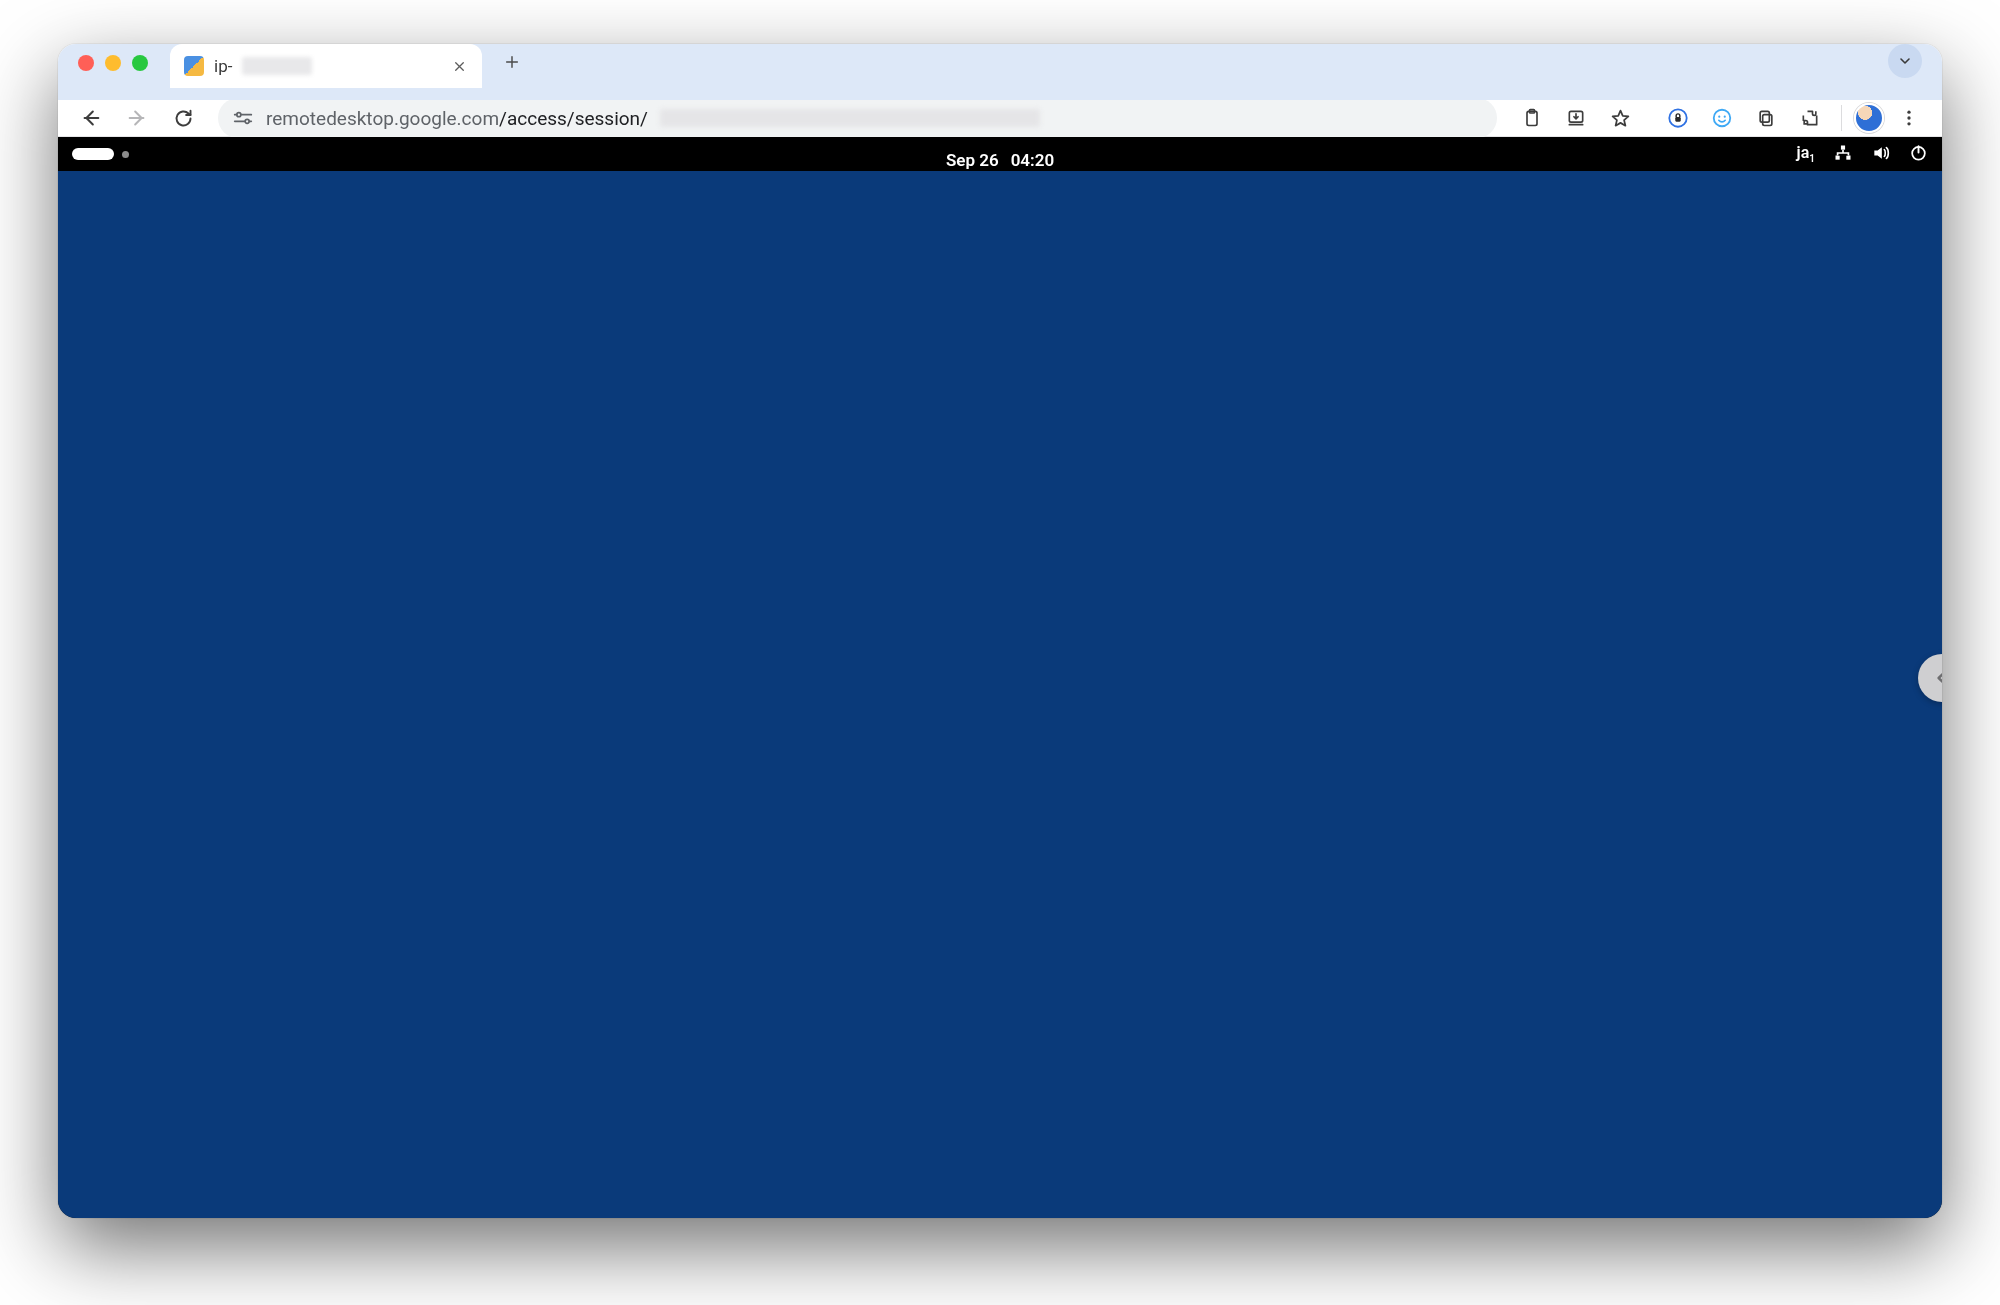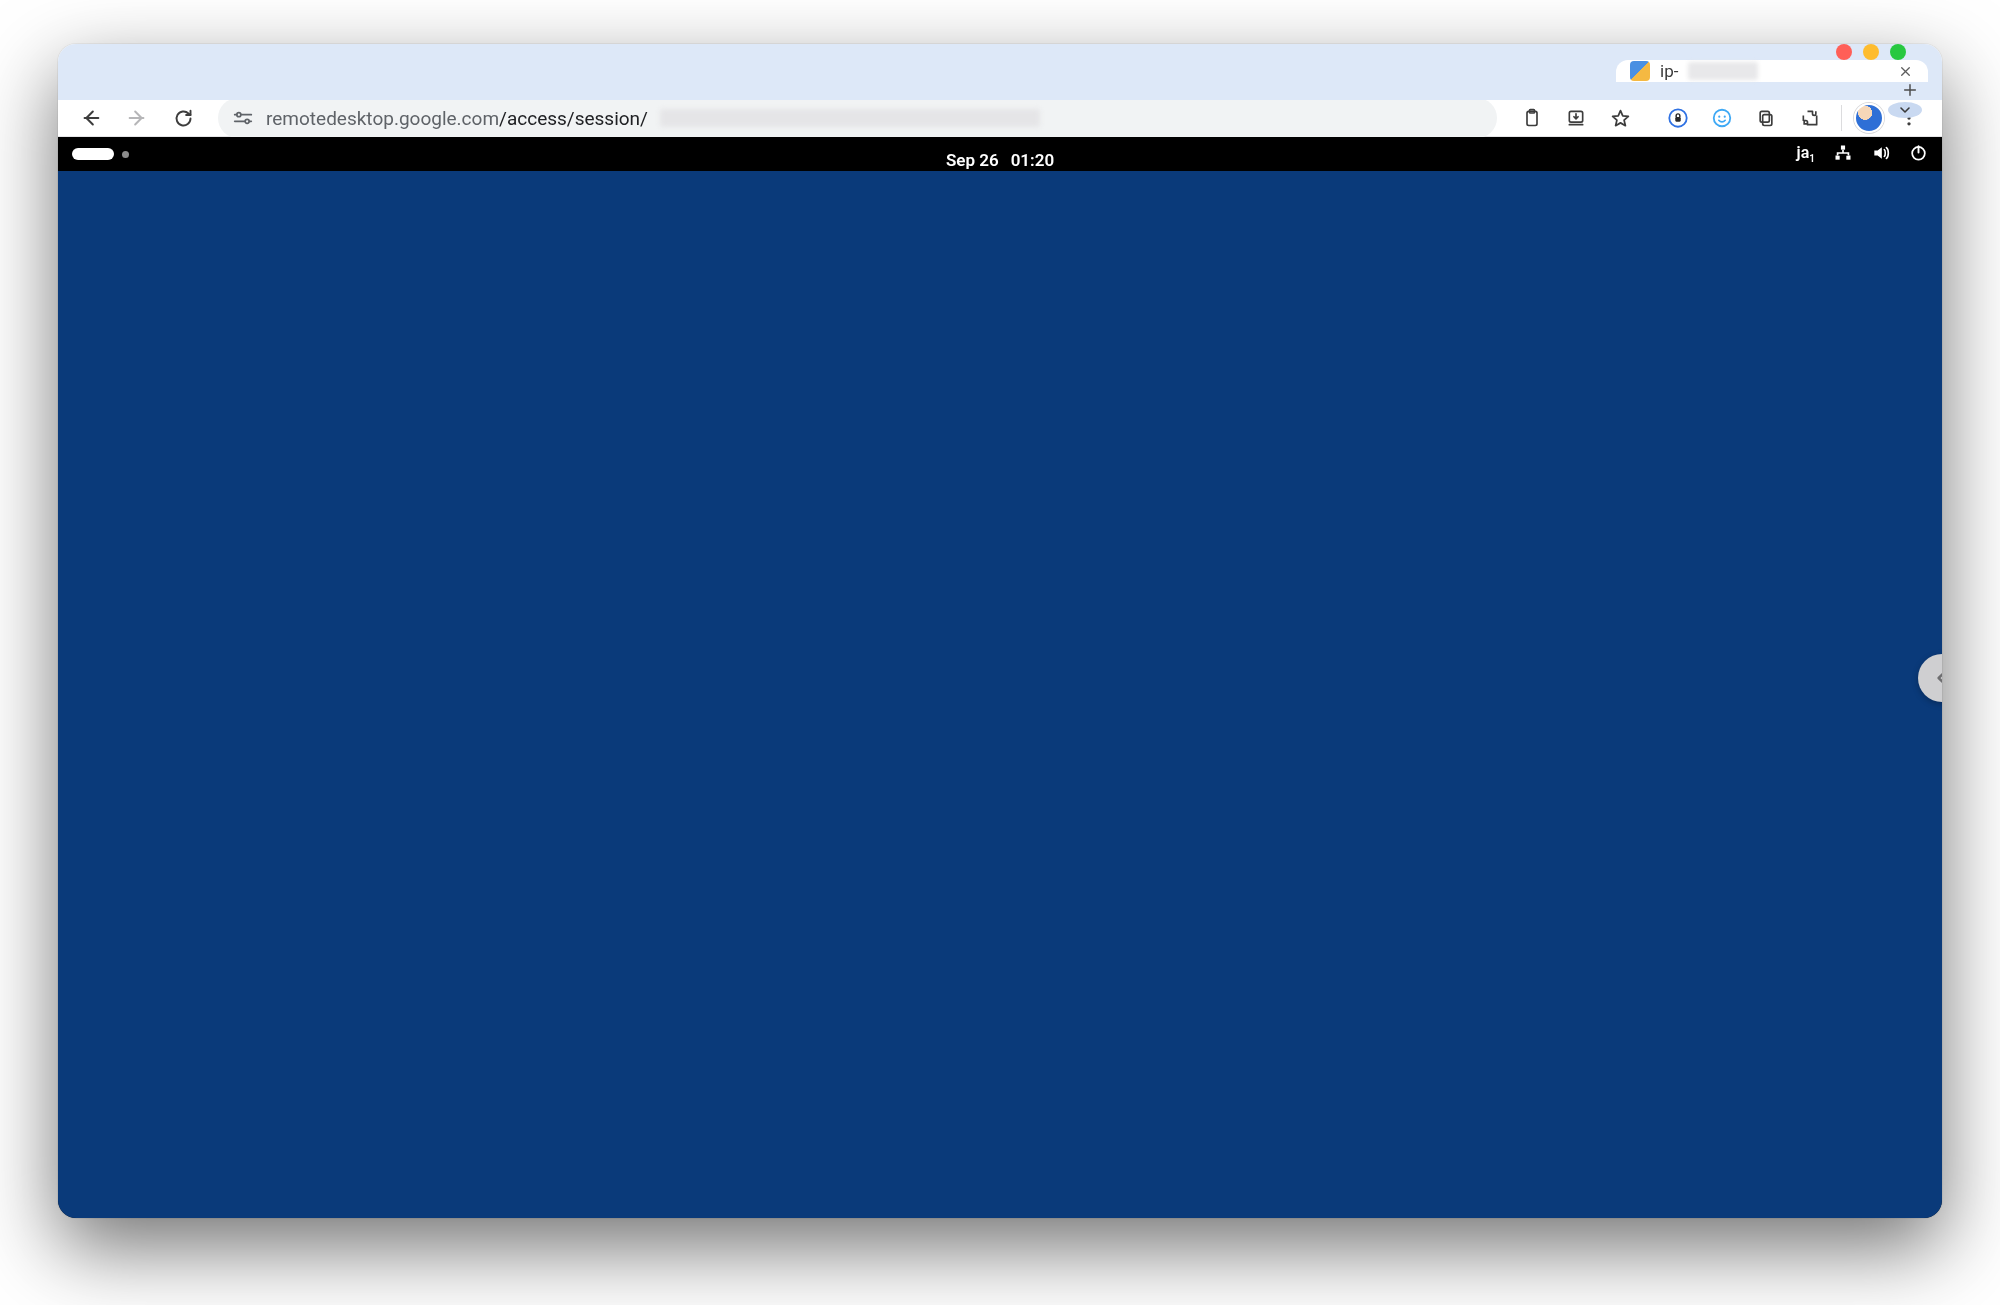--- a/index.html
+++ b/index.html
@@ -28,24 +28,23 @@
     box-shadow: 0 30px 80px rgba(0,0,0,0.55), 0 0 0 1px rgba(0,0,0,0.05);
     overflow: hidden;
     display: flex;
     flex-direction: column;
   }
   
   .tabstrip {
     height: 56px;
     background: #dde8f8;
     display: flex;
-    align-items: flex-end;
+    align-items: flex-start;
     padding: 0 14px 18px 20px;
     position: relative;
-    flex-direction: column;
   }
   .traffic-lights {
     display: flex;
     gap: 11px;
     align-items: center;
     height: 100%;
     margin-right: 22px;
   }
   .tl { width: 16px; height: 16px; border-radius: 50%; }
   .tl.red { background: #ff5f57; }
@@ -367,21 +366,21 @@
     </div>
 
     <div class="content">
       <div class="gnome-top">
         <div class="gnome-left" title="Activities">
           <div class="pill"></div>
           <div class="dot"></div>
         </div>
         <div class="gnome-center">
           <span>Sep 26</span>
-          <span>01:20</span>
+          <span>04:20</span>
         </div>
         <div class="gnome-right">
           <span class="ime">
             <span>ja</span><sub>1</sub>
           </span>
           <span title="Wired connected">
             <svg width="20" height="20" viewBox="0 0 24 24">
                 <rect x="9.5" y="3" width="5" height="5" fill="#fff"></rect>
                 <rect x="3" y="15" width="5" height="5" fill="#fff"></rect>
                 <rect x="16" y="15" width="5" height="5" fill="#fff"></rect>

